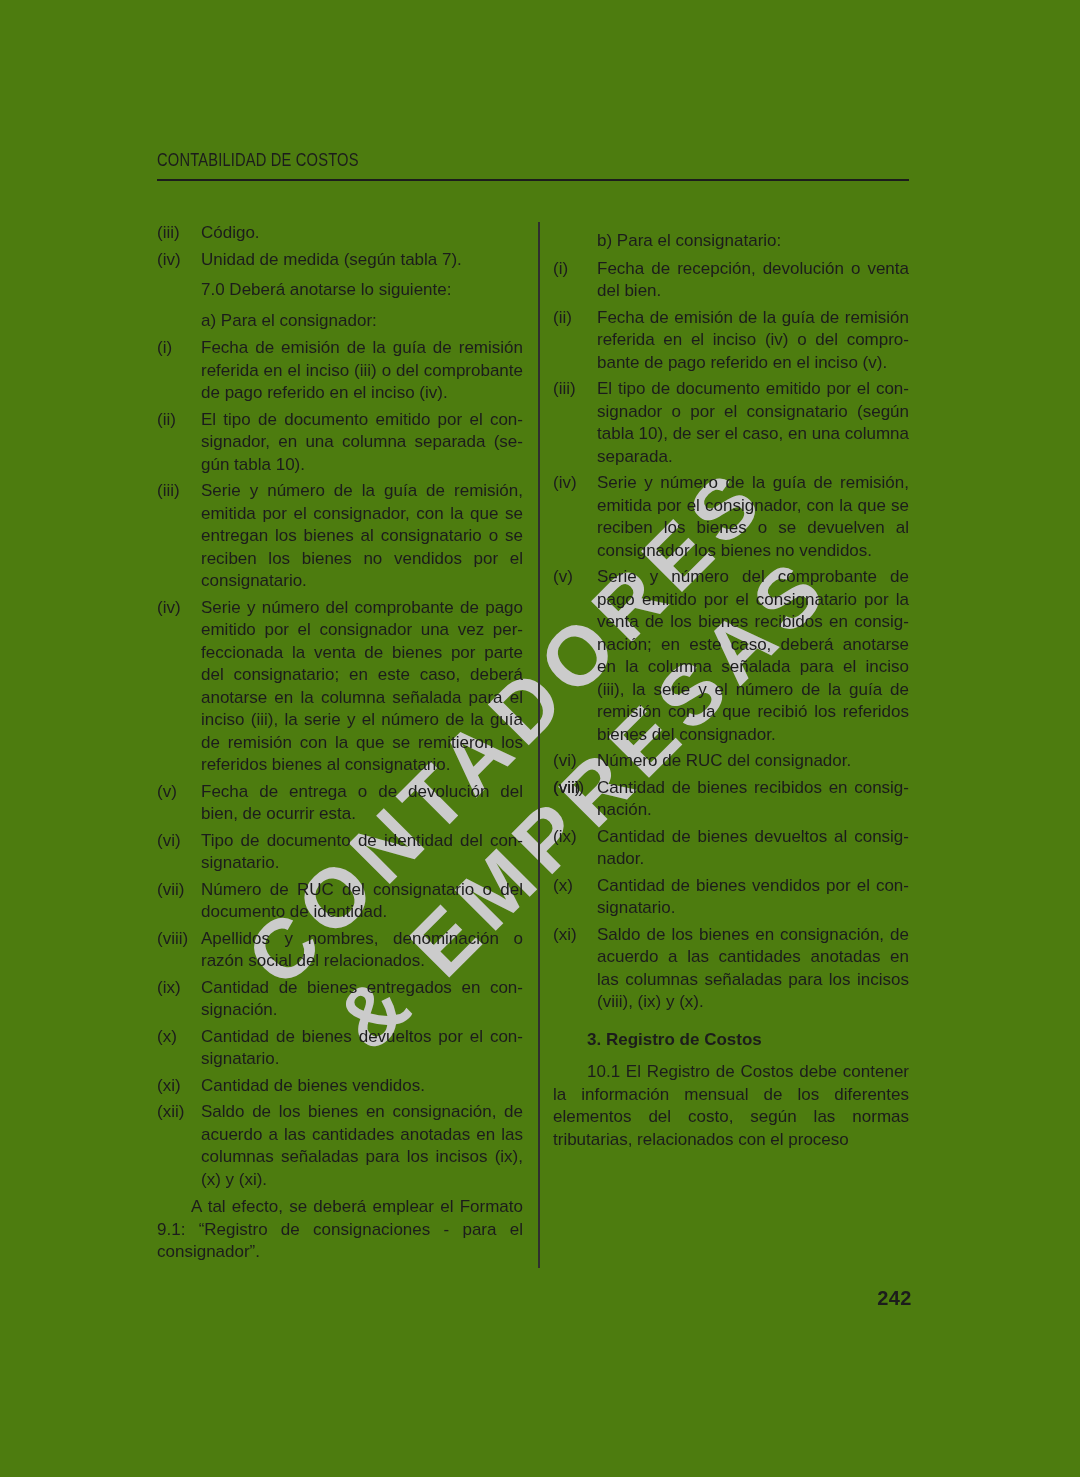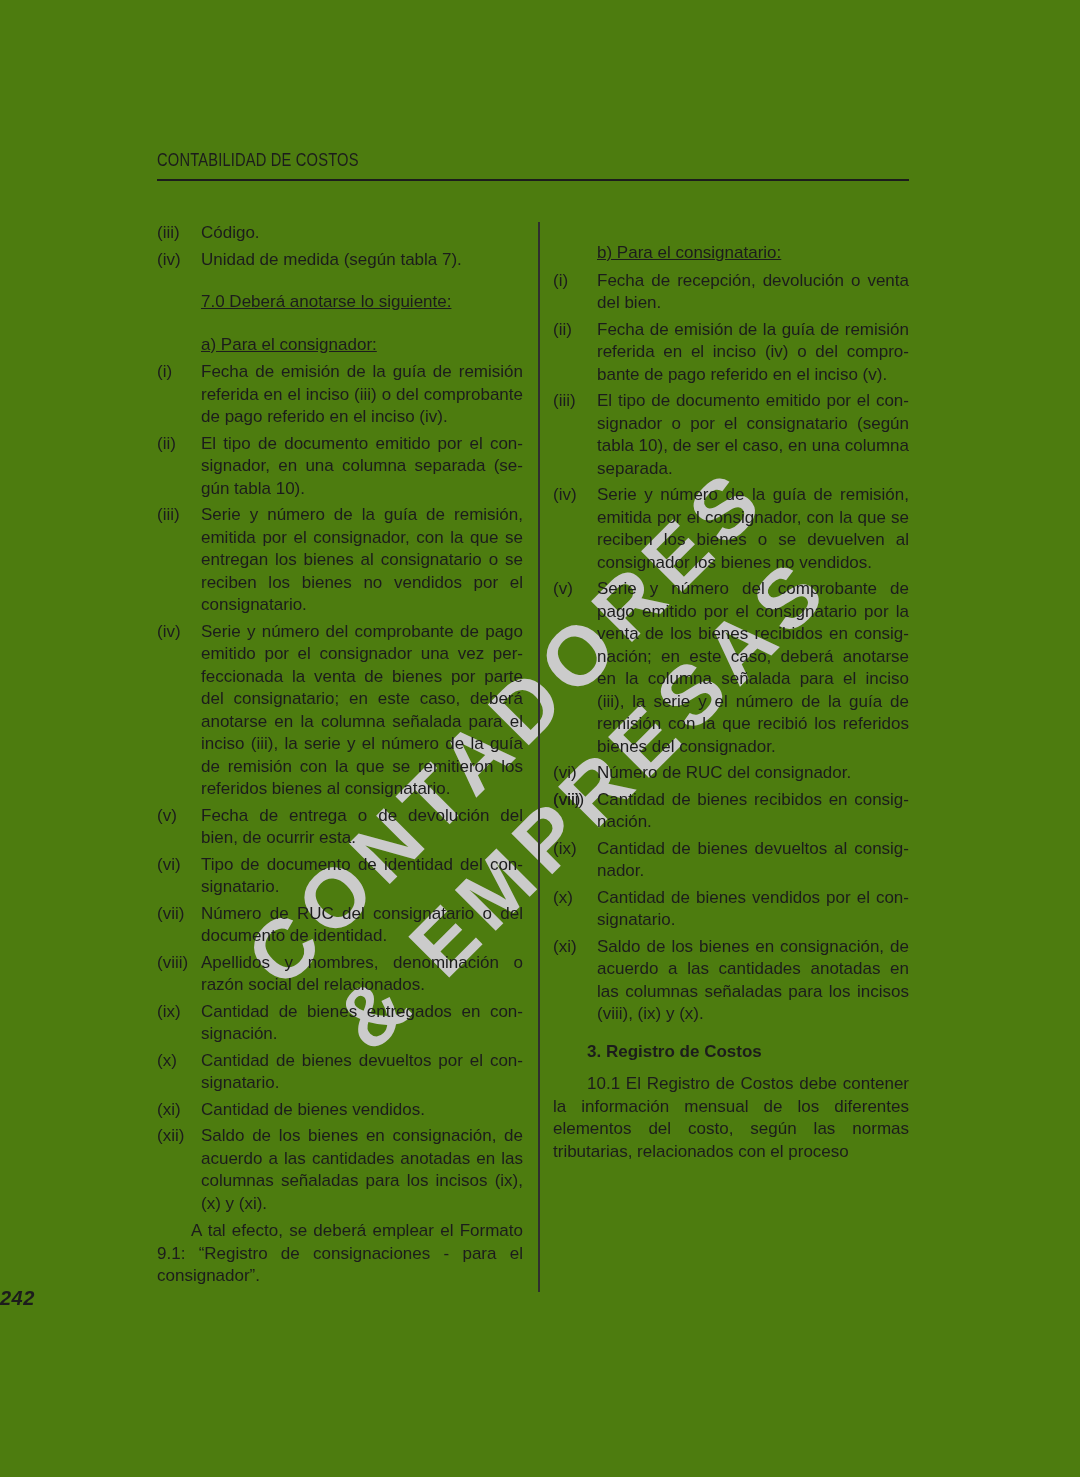--- a/index.html
+++ b/index.html
@@ -60,41 +60,40 @@
     padding-left:44px;
     text-align:justify;
     hyphens:manual;
   }
   .item .marker{
     position:absolute;left:0;top:0;
     white-space:nowrap;
   }
   .subhead{
     padding-left:44px;
-    margin-top:20px;margin-bottom:5px;text-decoration:underline;
+    margin-top:8px;margin-bottom:5px;
   }
   .para1{
     text-indent:34px;
     text-align:justify;
     hyphens:manual;
     margin-top:5px;
   }
   .heading{
     font-weight:bold;
     padding-left:34px;
     margin:15px 0 10px 0;
   }
   
   .pageno{
     position:absolute;left:0;top:1287px;width:912px;
-    text-align:left;
+    text-align:right;
     font-weight:bold;
     font-size:20px;
     letter-spacing:0.5px;
-    font-style:italic;
   }
 </style>
 </head>
 <body>
 
 <div class="page">
 
   <header class="header">
     <div class="header-title">CONTABILIDAD DE COSTOS</div>
   </header>

